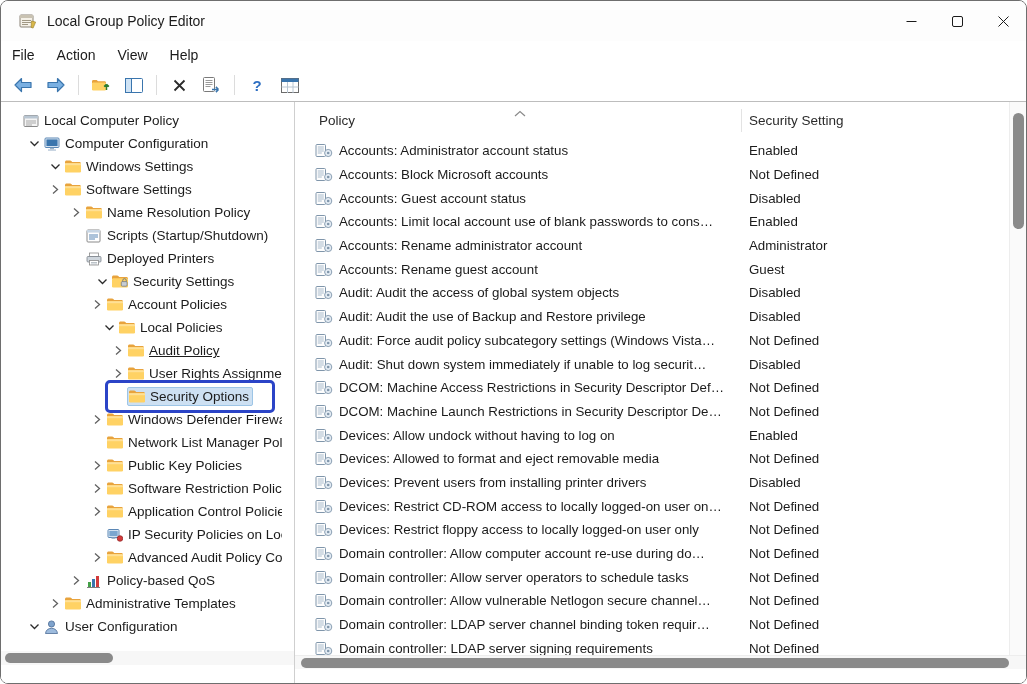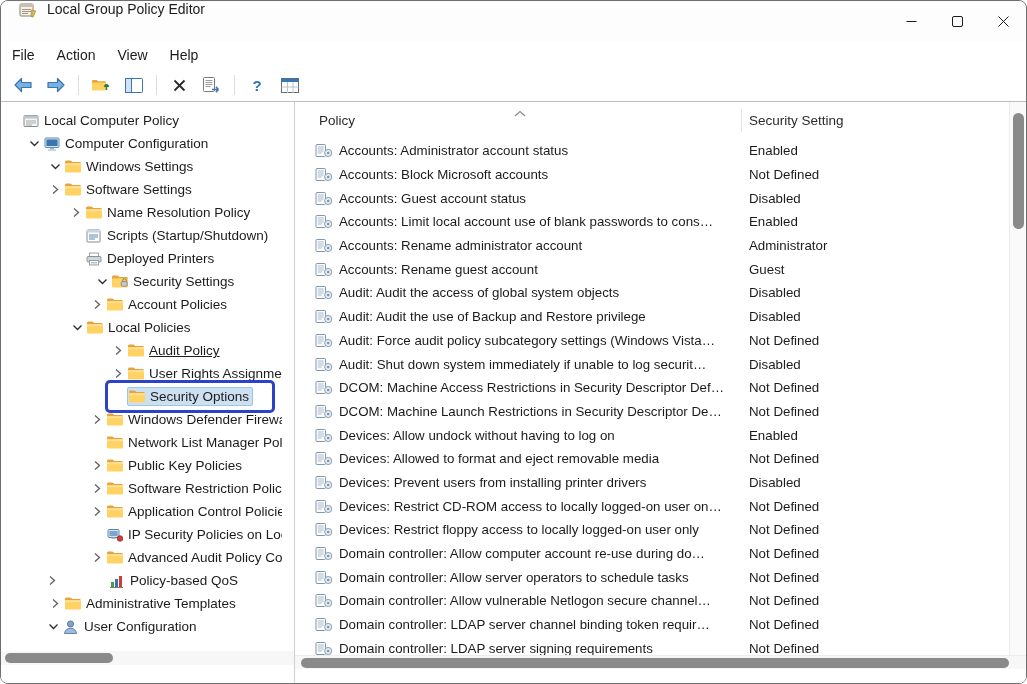--- a/index.html
+++ b/index.html
@@ -6,21 +6,21 @@
   html,body { width:1027px; height:684px; background:#ffffff; }
   body { font-family:"Liberation Sans","DejaVu Sans",sans-serif; color:#1b1b1b; }
 
   .window {
     position:relative; width:1027px; height:684px;
     background:#fff; border:1px solid #6e6e6e; border-radius:8px;
     overflow:hidden; display:flex; flex-direction:column;
   }
 
   
-  .titlebar { height:40px; flex:0 0 40px; display:flex; background:#fdfdfd; }
+  .titlebar { height:40px; flex:0 0 40px; display:flex; align-items:center; background:#fdfdfd; }
   .app-icon { margin-left:18px; width:18px; height:18px; display:flex; }
   .title { margin-left:10px; font-size:14px; }
   .controls { margin-left:auto; display:flex; height:100%; }
   .ctrl { width:46px; height:100%; display:flex; align-items:center; justify-content:center; }
 
   
   .menubar { height:28px; flex:0 0 28px; display:flex; align-items:center; background:#fff; }
   .menu-item { padding:4px 11px; font-size:14px; }
 
   
@@ -307,21 +307,21 @@
               <span class="tree-icon">
                 <svg width="16" height="13" viewBox="0 0 16 13">
                   <path fill="#e8a33d" d="M0 2.1C0 1.2.7.5 1.6.5h3.6c.4 0 .8.2 1.1.5l.9.9h7.2c.9 0 1.6.7 1.6 1.6v.6H0z"></path>
                   <rect y="3.2" width="16" height="9.3" rx="1.3" fill="#ffd264"></rect>
                   <rect y="3.2" width="16" height="2" fill="#ffe096"></rect>
                 </svg>
               </span>
               <span class="tree-label">Account Policies</span>
             </span>
           </div>
-          <div class="tree-row" style="padding-left: 68px;">
+          <div class="tree-row" style="padding-left: 100px;">
             <span class="expander">
               <svg width="11" height="7" viewBox="0 0 11 7">
                 <path d="M1.5 1.5l4 4 4-4" fill="none" stroke="#2b2b2b" stroke-width="1.3"></path>
               </svg>
             </span>
             <span class="tree-content">
               <span class="tree-icon">
                 <svg width="16" height="13" viewBox="0 0 16 13">
                   <path fill="#e8a33d" d="M0 2.1C0 1.2.7.5 1.6.5h3.6c.4 0 .8.2 1.1.5l.9.9h7.2c.9 0 1.6.7 1.6 1.6v.6H0z"></path>
                   <rect y="3.2" width="16" height="9.3" rx="1.3" fill="#ffd264"></rect>
@@ -483,21 +483,21 @@
               <span class="tree-icon">
                 <svg width="16" height="13" viewBox="0 0 16 13">
                   <path fill="#e8a33d" d="M0 2.1C0 1.2.7.5 1.6.5h3.6c.4 0 .8.2 1.1.5l.9.9h7.2c.9 0 1.6.7 1.6 1.6v.6H0z"></path>
                   <rect y="3.2" width="16" height="9.3" rx="1.3" fill="#ffd264"></rect>
                   <rect y="3.2" width="16" height="2" fill="#ffe096"></rect>
                 </svg>
               </span>
               <span class="tree-label">Advanced Audit Policy Configuration</span>
             </span>
           </div>
-          <div class="tree-row" style="padding-left: 43px; gap: 47px;">
+          <div class="tree-row" style="padding-left: 67px;">
             <span class="expander">
               <svg width="7" height="11" viewBox="0 0 7 11">
                 <path d="M1 1.5l4.5 4L1 9.5" fill="none" stroke="#616161" stroke-width="1.3"></path>
               </svg>
             </span>
             <span class="tree-content">
               <span class="tree-icon">
                 <svg width="15" height="14">
                   <path d="M1 13.5h13" stroke="#7d7d7d"></path>
                   <rect x="2" y="8" width="3" height="5" fill="#43a047"></rect>
@@ -518,21 +518,21 @@
               <span class="tree-icon">
                 <svg width="16" height="13" viewBox="0 0 16 13">
                   <path fill="#e8a33d" d="M0 2.1C0 1.2.7.5 1.6.5h3.6c.4 0 .8.2 1.1.5l.9.9h7.2c.9 0 1.6.7 1.6 1.6v.6H0z"></path>
                   <rect y="3.2" width="16" height="9.3" rx="1.3" fill="#ffd264"></rect>
                   <rect y="3.2" width="16" height="2" fill="#ffe096"></rect>
                 </svg>
               </span>
               <span class="tree-label">Administrative Templates</span>
             </span>
           </div>
-          <div class="tree-row" style="padding-left: 36px; margin-left: 8px;">
+          <div class="tree-row" style="padding-left: 25px;">
             <span class="expander">
               <svg width="11" height="7" viewBox="0 0 11 7">
                 <path d="M1.5 1.5l4 4 4-4" fill="none" stroke="#2b2b2b" stroke-width="1.3"></path>
               </svg>
             </span>
             <span class="tree-content">
               <span class="tree-icon">
                 <svg width="15" height="14">
                   <circle cx="7.5" cy="4" r="3.1" fill="#7fa3cc" stroke="#4c6c95" stroke-width="0.8"></circle>
                   <path d="M1.5 13.5c.3-3.4 2.8-5.2 6-5.2s5.7 1.8 6 5.2z" fill="#9dbbdd" stroke="#4c6c95" stroke-width="0.8"></path>

